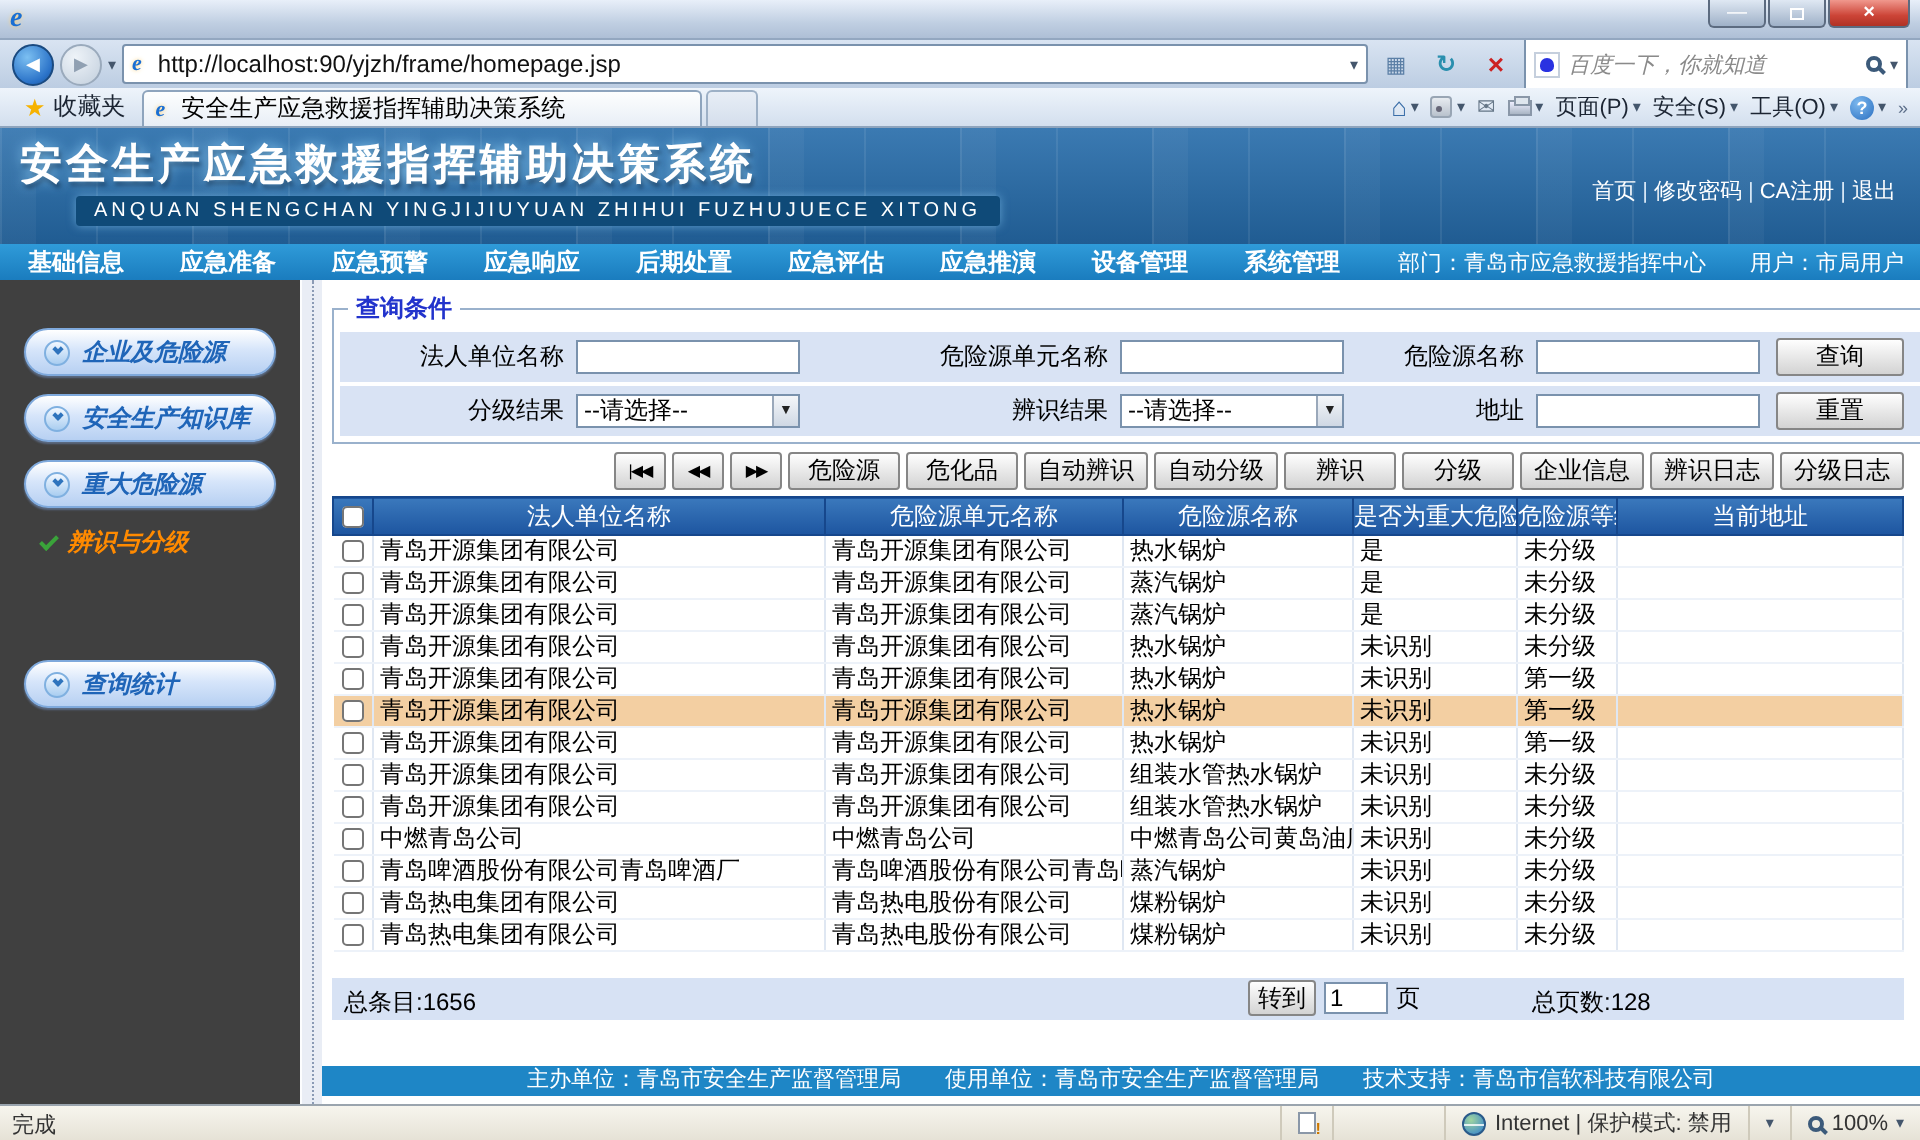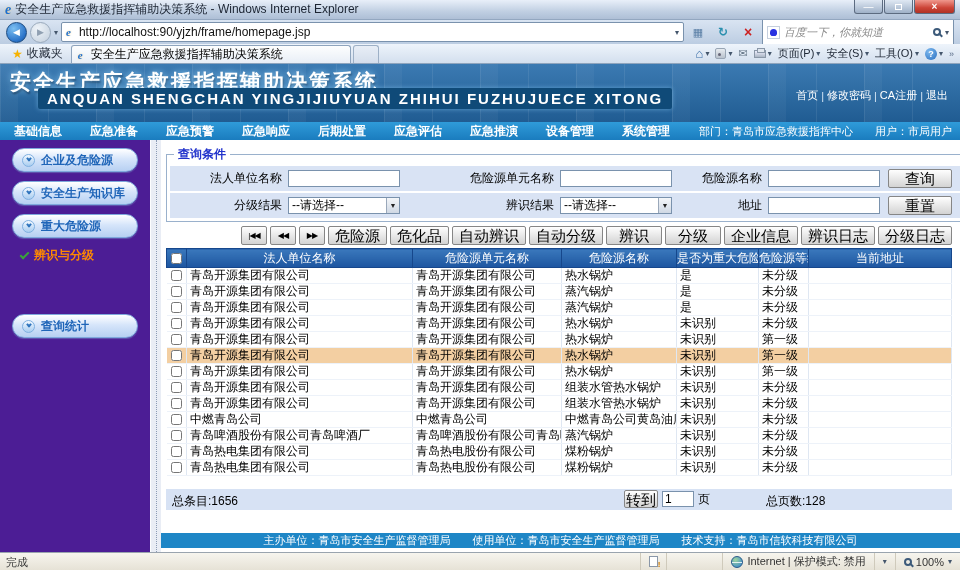--- a/index.html
+++ b/index.html
@@ -57,35 +57,35 @@
              display:flex; align-items:center; justify-content:center; }
   .chev-dbl { font-size:9px; color:#55импorted6a85; color:#5a6d88; }
 
   
   .app-header { height:58px; background:linear-gradient(#3b7ab2,#205c92); position:relative; overflow:hidden; }
   .app-header::before { content:""; position:absolute; inset:0;
       background:repeating-linear-gradient(90deg, rgba(255,255,255,.08) 0 1px, rgba(255,255,255,0) 1px 48px),
                  repeating-linear-gradient(90deg, rgba(255,255,255,.04) 0 18px, rgba(255,255,255,0) 18px 96px); }
   .app-title { position:absolute; left:10px; top:4px; font-size:21px; font-weight:bold; color:#fff; letter-spacing:2px;
                text-shadow:0 0 7px rgba(150,215,255,.95), 1px 2px 2px rgba(8,40,75,.85); }
-  .app-subtitle { position:absolute; left:38px; top:24px; background:#0f4a78; color:#fff; font-size:15px; font-weight:bold;
+  .app-subtitle { position:absolute; left:38px; top:34px; background:#0f4a78; color:#fff; font-size:10px; font-weight:normal;
                   letter-spacing:2px; padding:2px 9px; border-radius:2px; box-shadow:0 0 5px rgba(150,215,255,.5); }
   .hdr-links { position:absolute; right:10px; top:24px; color:#fff; font-size:11px; display:flex; align-items:center; }
   .hlink { cursor:pointer; padding:0 2px; }
   .sep { padding:0 1px; color:#d5e6f5; }
 
   
   .menubar { height:18px; background:linear-gradient(#2f9bd9,#1a7cbe); display:flex; align-items:center; color:#fff; }
   .menu-items { display:flex; align-items:center; height:100%; }
   .menu-item { padding:0 14px; font-size:12px; font-weight:bold; cursor:pointer; line-height:18px; }
   .menu-user { margin-left:auto; font-size:11px; padding-right:8px; white-space:nowrap; }
 
   
   .content { flex:1; display:flex; background:#fff; overflow:hidden; }
-  .sidebar { width:150px; background:#4c1d95; padding-top:8px; flex:none; }
+  .sidebar { width:150px; background:#404040; padding-top:24px; flex:none;font-style:italic; }
   .side-btn { width:126px; height:24px; margin:0 auto 9px auto; border:1px solid #7fa9dc; border-radius:12px;
               background:linear-gradient(#ffffff,#d6e5fa 45%,#b7d0f2); display:flex; align-items:center; gap:6px; padding-left:9px;
               color:#1f65b8; font-weight:bold; font-size:12px; cursor:pointer; box-shadow:0 1px 1px rgba(120,150,200,.5); }
   .chev-circle { width:13px; height:13px; border-radius:50%; background:linear-gradient(#f2f8ff,#a9cdf0); border:1px solid #7fb0e0;
                  display:flex; align-items:center; justify-content:center; flex:none; }
   .chev { width:4px; height:4px; border-right:2px solid #2f74bd; border-bottom:2px solid #2f74bd; transform:rotate(45deg) translate(-1px,-1px); }
   .side-link { margin:2px 0 8px 20px; color:#ff8a00; font-weight:bold; font-size:12px; display:flex; align-items:center; gap:5px; cursor:pointer; }
   .check-icon { width:9px; height:5px; border-left:2px solid #3aa33a; border-bottom:2px solid #3aa33a; transform:rotate(-45deg); margin-top:-3px; }
   .side-spacer { height:42px; }
   .splitter { width:11px; flex:none; background:#e9edf5; border-left:1px solid #fcfdfe; position:relative; cursor:col-resize; }
@@ -97,21 +97,21 @@
   fieldset.query { border:1px solid #9ab1cc; margin-top:4px; padding:3px 3px 3px 3px; }
   legend.qlegend { color:#2233cc; font-size:12px; font-weight:bold; padding:0 4px; margin-left:4px; }
   .qrow { display:grid; grid-template-columns:118px 122px 150px 116px 92px 120px 1fr; align-items:center; background:#d9e3f4; height:25px; }
   .qrow + .qrow { margin-top:2px; }
   .qlabel { text-align:right; padding-right:6px; font-size:12px; color:#000; }
   input.qinput { height:17px; width:112px; border:1px solid #7a92ad; font-size:12px; padding:0 2px; font-family:inherit; }
   .qselect { height:17px; width:112px; border:1px solid #7a92ad; background:#fff; display:flex; align-items:center; font-size:12px; padding-left:3px; cursor:pointer;text-align:right; }
   .qselect .scaret { margin-left:auto; width:13px; height:15px; background:linear-gradient(#f4f6f9,#cfd8e4); border-left:1px solid #9aa8ba;
                      display:flex; align-items:center; justify-content:center; font-size:7px; color:#222; }
   .qbtn-cell { display:flex; justify-content:flex-end; padding-right:12px; }
-  button.bevel { height:19px; min-width:64px; font-size:15px; font-family:inherit; color:#000;
+  button.bevel { height:19px; min-width:64px; font-size:12px; font-family:inherit; color:#000;
                  background:linear-gradient(#fefefe,#e4e4e4 60%,#d3d3d3); border:1px solid #868686; border-radius:2px; cursor:pointer; }
 
   
   .toolbar { display:flex; justify-content:flex-end; gap:3px; margin-top:4px; }
   .toolbar .pbtn { min-width:26px; padding:0 2px; font-size:8px; letter-spacing:-1px; }
   .toolbar .tbtn { min-width:56px; padding:0 6px; }
 
   
   table.grid { border-collapse:collapse; width:100%; margin-top:3px; table-layout:fixed; }
   .grid th { background:linear-gradient(#3a78bc,#1d55a0); color:#fff; font-size:12px; font-weight:normal; height:19px;
@@ -146,21 +146,20 @@
   .globe-ic::after { content:""; position:absolute; left:0; right:0; top:5px; border-top:1px solid rgba(255,255,255,.8); }
   .sb-caret { font-size:8px; color:#44566c; }
 </style>
 </head>
 <body>
 
 <div class="screen">
 
   <div class="titlebar">
     <span class="ie-e">e</span>
-    <span class="win-title">安全生产应急救援指挥辅助决策系统 - Windows Internet Explorer</span>
     <div class="win-controls">
       <span class="wbtn">—</span>
       <span class="wbtn">
           <span class="sq"></span>
         </span>
       <span class="wbtn close">×</span>
     </div>
   </div>
 
   <div class="addressbar">

